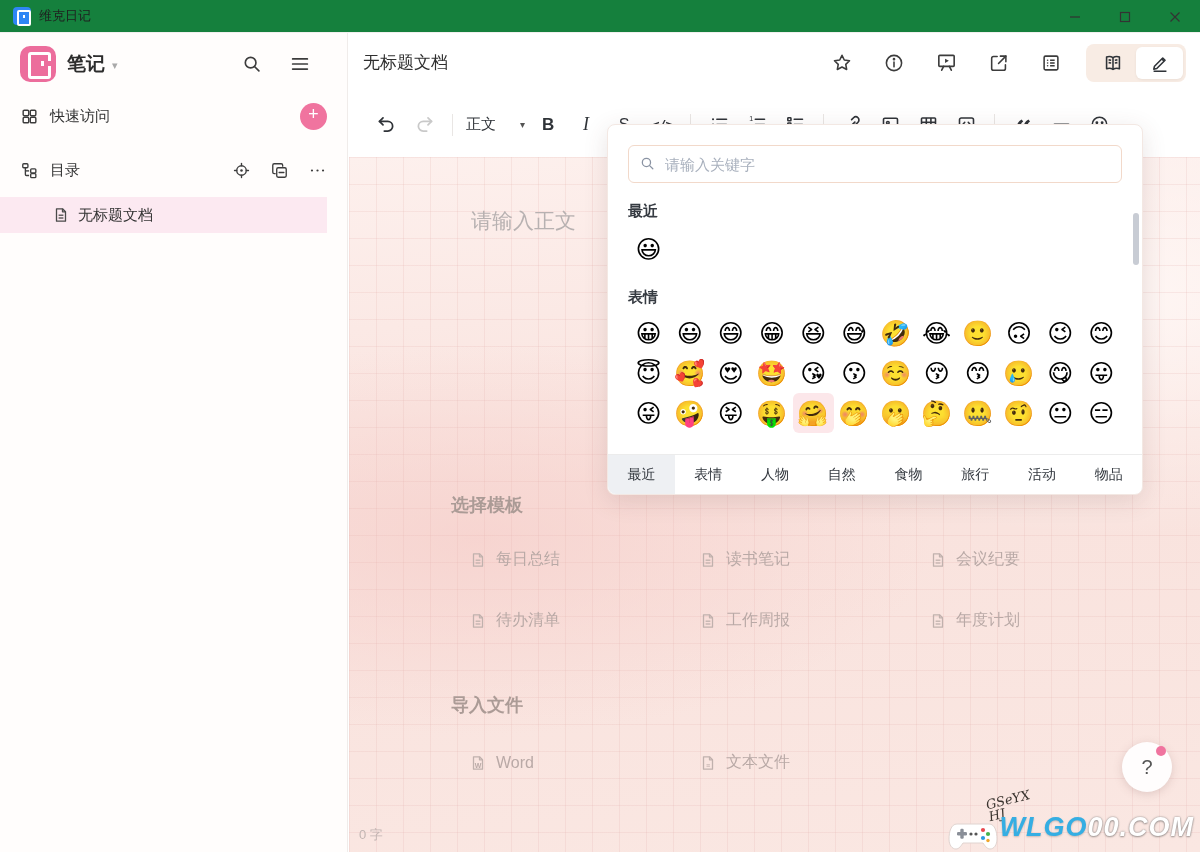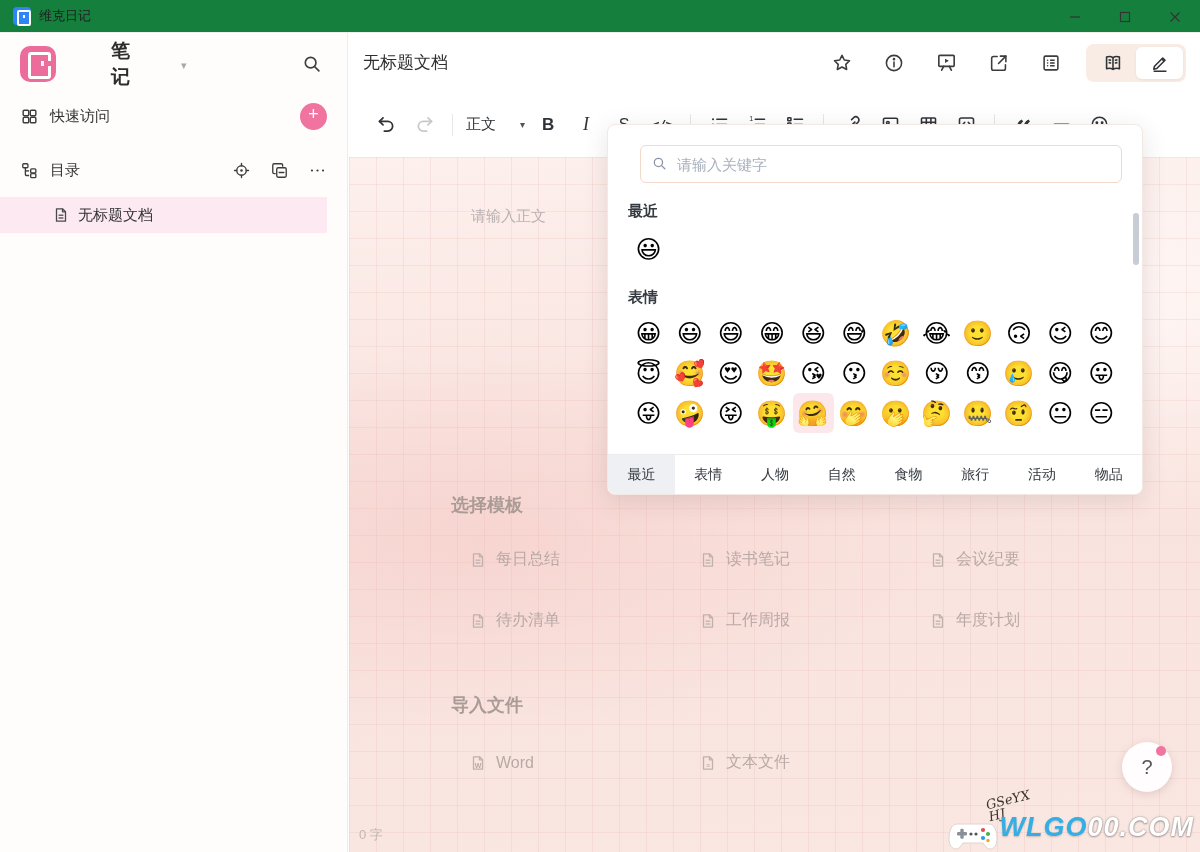--- a/index.html
+++ b/index.html
@@ -11,21 +11,21 @@
   .titlebar { position:absolute; left:0; top:0; width:1200px; height:33px; background:#15803d; border-bottom:1px solid #f1efee; display:flex; align-items:center; padding-left:13px; }
   .app-logo { width:18px; height:18px; border-radius:4px; background:#2e86f5; position:relative; flex:0 0 auto; }
   .app-logo::before { content:""; position:absolute; left:4px; top:3px; width:10px; height:12px; border:2px solid #fff; border-radius:2px; }
   .app-logo::after { content:""; position:absolute; right:2px; top:8px; width:4px; height:3px; background:#2e86f5; border-left:2px solid #fff; }
   .app-title { font-size:13px; color:#1f1f1f; margin-left:8px; }
   .win-controls { position:absolute; right:0; top:0; height:33px; display:flex; }
   .win-btn { width:50px; height:33px; display:flex; align-items:center; justify-content:center; color:#333; cursor:default; }
 
   
   .sidebar { position:absolute; left:0; top:33px; width:348px; bottom:0; background:#fffdfc; border-right:1px solid #f0ecea; }
-  .sb-head { display:flex; align-items:center; height:62px; padding:0 36px 0 20px;gap:44px; }
+  .sb-head { display:flex; align-items:center; height:62px; padding:0 36px 0 20px; }
   .sb-book { width:36px; height:36px; border-radius:10px; background:#ec6d9c; position:relative; flex:0 0 auto; }
   .sb-book::before { content:""; position:absolute; left:8px; top:6px; width:17px; height:21px; border:3px solid #fff; border-radius:3px; }
   .sb-book::after { content:""; position:absolute; right:5px; top:15px; width:7px; height:5px; background:#ec6d9c; border-left:3px solid #fff; }
   .sb-title { font-size:19px; font-weight:600; color:#2c2c2c; margin-left:11px; }
   .sb-caret { color:#a9a9a9; font-size:11px; margin-left:7px; margin-top:3px; }
   .sb-head .spacer { flex:1; }
   .ic-btn { color:#3c3c3c; display:flex; align-items:center; justify-content:center; cursor:pointer; }
   .sb-head .ic-btn { margin-left:26px; }
   .sb-row { display:flex; align-items:center; height:42px; padding:0 20px; color:#333;font-family:Liberation Mono, monospace; }
   .sb-row .label { font-size:15px; margin-left:11px; color:#333; }
@@ -63,34 +63,34 @@
   
   .editor { position:absolute; left:0; top:124px; right:0; bottom:0; overflow:hidden;
     background:
       radial-gradient(ellipse 700px 300px at 15% 55%, rgba(246,208,204,.75), rgba(246,208,204,0) 65%),
       radial-gradient(ellipse 800px 400px at 90% 20%, rgba(255,248,246,.9), rgba(255,248,246,0) 60%),
       linear-gradient(175deg, #fdf0ed 0%, #f9e2dd 45%, #fae7e2 100%);
   }
   .editor::before { content:""; position:absolute; inset:0;
     background-image:linear-gradient(rgba(228,178,175,.22) 1px, transparent 1px), linear-gradient(90deg, rgba(228,178,175,.22) 1px, transparent 1px);
     background-size:27px 27px; }
-  .placeholder { position:absolute; left:122px; top:50px; font-size:15px; color:#b7b1b1; }
+  .placeholder { position:absolute; left:122px; top:50px; font-size:21px; color:#b7b1b1; }
   .faded-section { position:absolute; color:#b4a5a1; }
   .sec-heading { font-size:18px; font-weight:600; color:#ab9b96; }
   .tpl-grid { position:absolute; left:121px; top:392px; display:grid; grid-template-columns:230px 230px 230px; row-gap:40px; }
   .imp-grid { position:absolute; left:121px; top:595px; display:grid; grid-template-columns:230px 230px 230px; }
   .tpl-item { display:flex; align-items:center; gap:10px; font-size:16px; color:#b9a9a6; cursor:pointer; }
   .imp-ic { position:relative; }
   .imp-badge { position:absolute; left:3.5px; top:7px; width:9px; text-align:center; font-size:7px; font-weight:bold; color:#b9a9a6; }
   .word-count { position:absolute; left:10px; bottom:8px; font-size:13px; color:#c2b5b2; }
 
   
   .emoji-panel { position:absolute; left:607px; top:124px; width:536px; height:371px; background:#fff; border:1px solid #f3e8e3; border-radius:8px; box-shadow:0 6px 24px rgba(90,60,60,.14); z-index:20; }
   .ep-inner { padding:20px 20px 0 20px; }
-  .ep-search { position:relative;margin-left:12px; }
+  .ep-search { position:relative; }
   .ep-search input { width:100%; height:38px; border:1px solid #f2d9ca; border-radius:6px; outline:none; padding:0 12px 0 36px; font-size:15px; color:#333; font-family:inherit; }
   .ep-search input::placeholder { color:#a8b0bd; }
   .ep-search .mag { position:absolute; left:11px; top:10px; color:#8a93a3; }
   .ep-label { margin-top:19px; font-size:15px; font-weight:600; color:#363b42; }
   .ep-recent-row { margin-top:8px; display:flex; }
   .emoji-cell { width:41px; height:40px; display:flex; align-items:center; justify-content:center; font-size:25px; line-height:1; cursor:pointer; border-radius:6px;
     font-family:"DejaVu Sans",sans-serif; }
   .emoji-cell.hovered { background:#fce7ea; }
   .emoji-grid { margin-top:6px; display:grid; grid-template-columns:repeat(12,1fr); }
   .ep-scrollthumb { position:absolute; right:3px; top:88px; width:6px; height:52px; border-radius:3px; background:#c8ccd4; }

